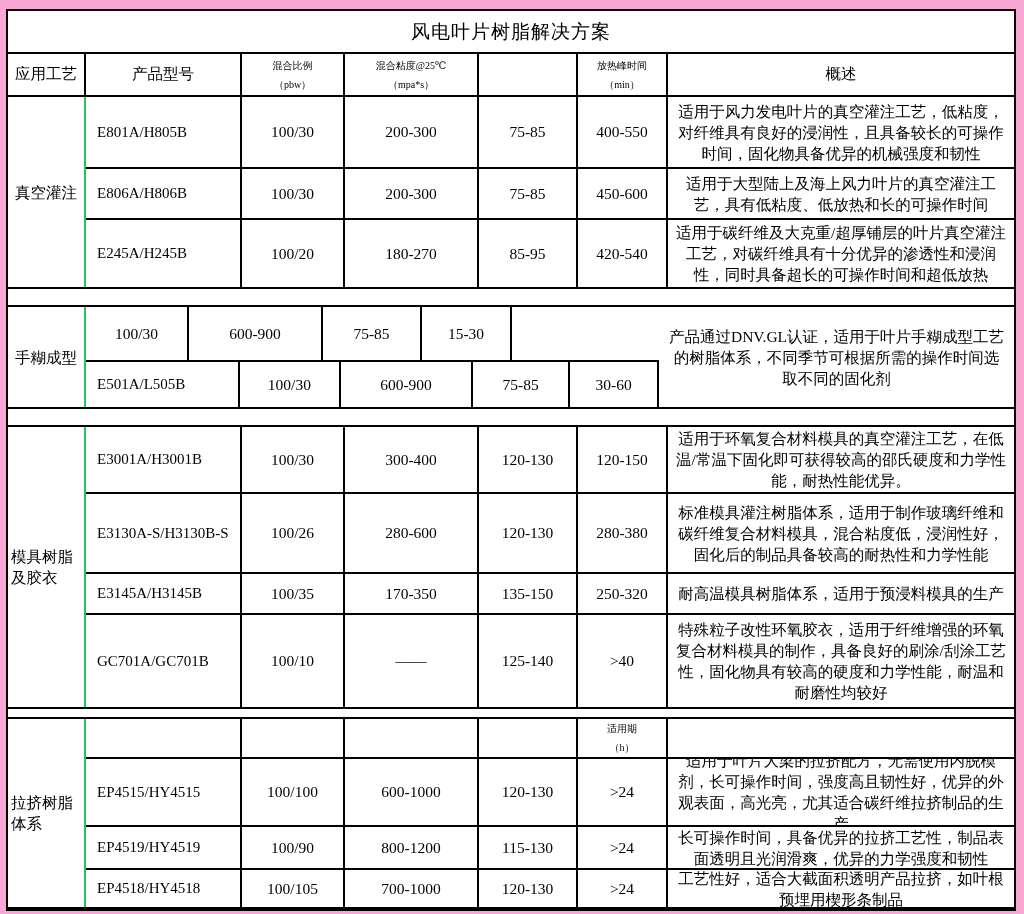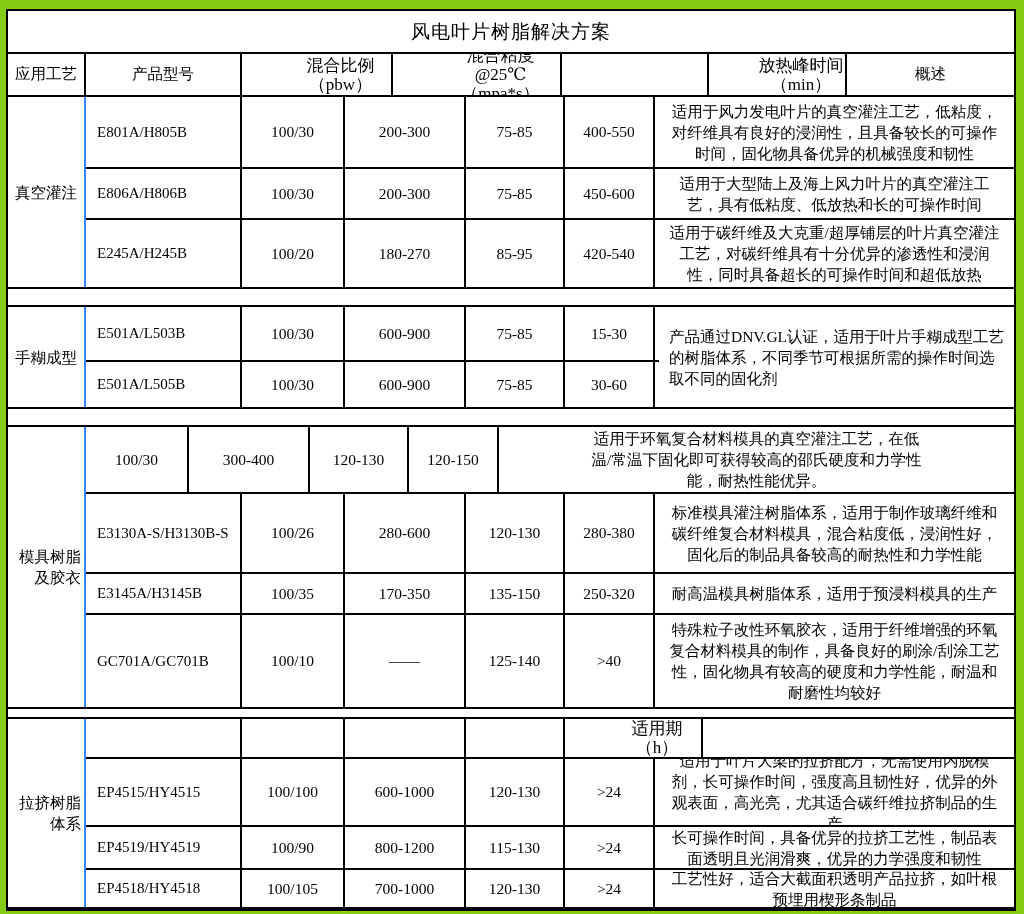--- a/index.html
+++ b/index.html
@@ -1,44 +1,44 @@
 <!DOCTYPE html>
 <html><head>
 <meta charset="utf-8">
 <style>
   html,body{margin:0;padding:0;background:#fff;color:#000;
     font-family:"Liberation Serif","DejaVu Serif",serif;}
-  .page{position:relative;width:1024px;height:914px;background:#84cc16;overflow:hidden;}
+  .page{position:relative;width:1024px;height:914px;background:#f9a8d4;overflow:hidden;}
   .sheet{position:absolute;left:6px;top:9px;width:1010px;box-sizing:border-box;
     border:2px solid #000;border-bottom:4px solid #000;background:#fff;}
   .title-row{height:43px;box-sizing:border-box;border-bottom:2px solid #000;
     display:flex;align-items:center;justify-content:center;font-size:19px;letter-spacing:1px;}
   .header-row{height:43px;box-sizing:border-box;border-bottom:2px solid #000;display:flex;}
   .row{display:flex;box-sizing:border-box;border-bottom:2px solid #000;}
   .grows .row:last-child,.mid .row:last-child{border-bottom:none;}
   .cell{box-sizing:border-box;border-right:2px solid #000;display:flex;align-items:center;
     justify-content:center;font-size:15.5px;overflow:hidden;text-align:center;}
   .c1h{width:78px;}
   .c2{width:156px;}
   .c3{width:103px;}
-  .c4{width:121px;}
+  .c4{width:134px;}
   .c5{width:99px;gap:46px;}
   .c6{width:90px;}
   .c7{flex:1;border-right:none;}
-  .hdr2{flex-direction:column;font-size:17px;line-height:19px;margin-left:48px;}
+  .hdr2{flex-direction:column;font-size:10px;line-height:19px;}
   .model{justify-content:flex-start;padding-left:11px;font-size:15px;text-align:left;}
   .desc{white-space:pre-line;line-height:21px;padding:0 3px;}
   .group{display:flex;box-sizing:border-box;}
-  .cat{width:78px;box-sizing:border-box;border-right:2px solid #3b82f6;display:flex;
-    align-items:center;justify-content:center;text-align:right;font-size:15.5px;
+  .cat{width:78px;box-sizing:border-box;border-right:2px solid #22c55e;display:flex;
+    align-items:center;justify-content:center;text-align:left;font-size:15.5px;
     line-height:21px;padding:0 3px;}
   .grows{flex:1;display:flex;flex-direction:column;}
   .mid{width:573px;display:flex;flex-direction:column;box-sizing:border-box;}
   .shared{flex:1;display:flex;align-items:center;justify-content:center;
-    white-space:pre-line;line-height:21px;font-size:15.5px;
+    white-space:pre-line;line-height:21px;font-size:15.5px;text-align:center;
     overflow:hidden;padding:0 3px;}
   .sep{box-sizing:border-box;border-top:2px solid #000;border-bottom:2px solid #000;}
   .s20{height:20px;}
   .s12{height:12px;}
 </style>
 </head>
 <body>
 
 <div class="page">
   <div class="sheet">
@@ -101,21 +101,20 @@
         </div>
       </div>
     </div>
 
     <div class="sep s20"></div>
 
     <div class="group">
       <div class="cat">手糊成型</div>
       <div class="mid">
         <div class="row" style="height:55px">
-          <div class="cell c2 model">E501A/L503B</div>
           <div class="cell c3">100/30</div>
           <div class="cell c4">600-900</div>
           <div class="cell c5">75-85</div>
           <div class="cell c6">15-30</div>
         </div>
         <div class="row" style="height:45px">
           <div class="cell c2 model">E501A/L505B</div>
           <div class="cell c3">100/30</div>
           <div class="cell c4">600-900</div>
           <div class="cell c5">75-85</div>
@@ -126,20 +125,21 @@
 的树脂体系，不同季节可根据所需的操作时间选
 取不同的固化剂</div>
     </div>
 
     <div class="sep s20"></div>
 
     <div class="group">
       <div class="cat">模具树脂及胶衣</div>
       <div class="grows">
         <div class="row" style="height:67px">
+          <div class="cell c2 model">E3001A/H3001B</div>
           <div class="cell c3">100/30</div>
           <div class="cell c4">300-400</div>
           <div class="cell c5">120-130</div>
           <div class="cell c6">120-150</div>
           <div class="cell c7 desc">适用于环氧复合材料模具的真空灌注工艺，在低
 温/常温下固化即可获得较高的邵氏硬度和力学性
 能，耐热性能优异。</div>
         </div>
         <div class="row" style="height:80px">
           <div class="cell c2 model">E3130A-S/H3130B-S</div>

